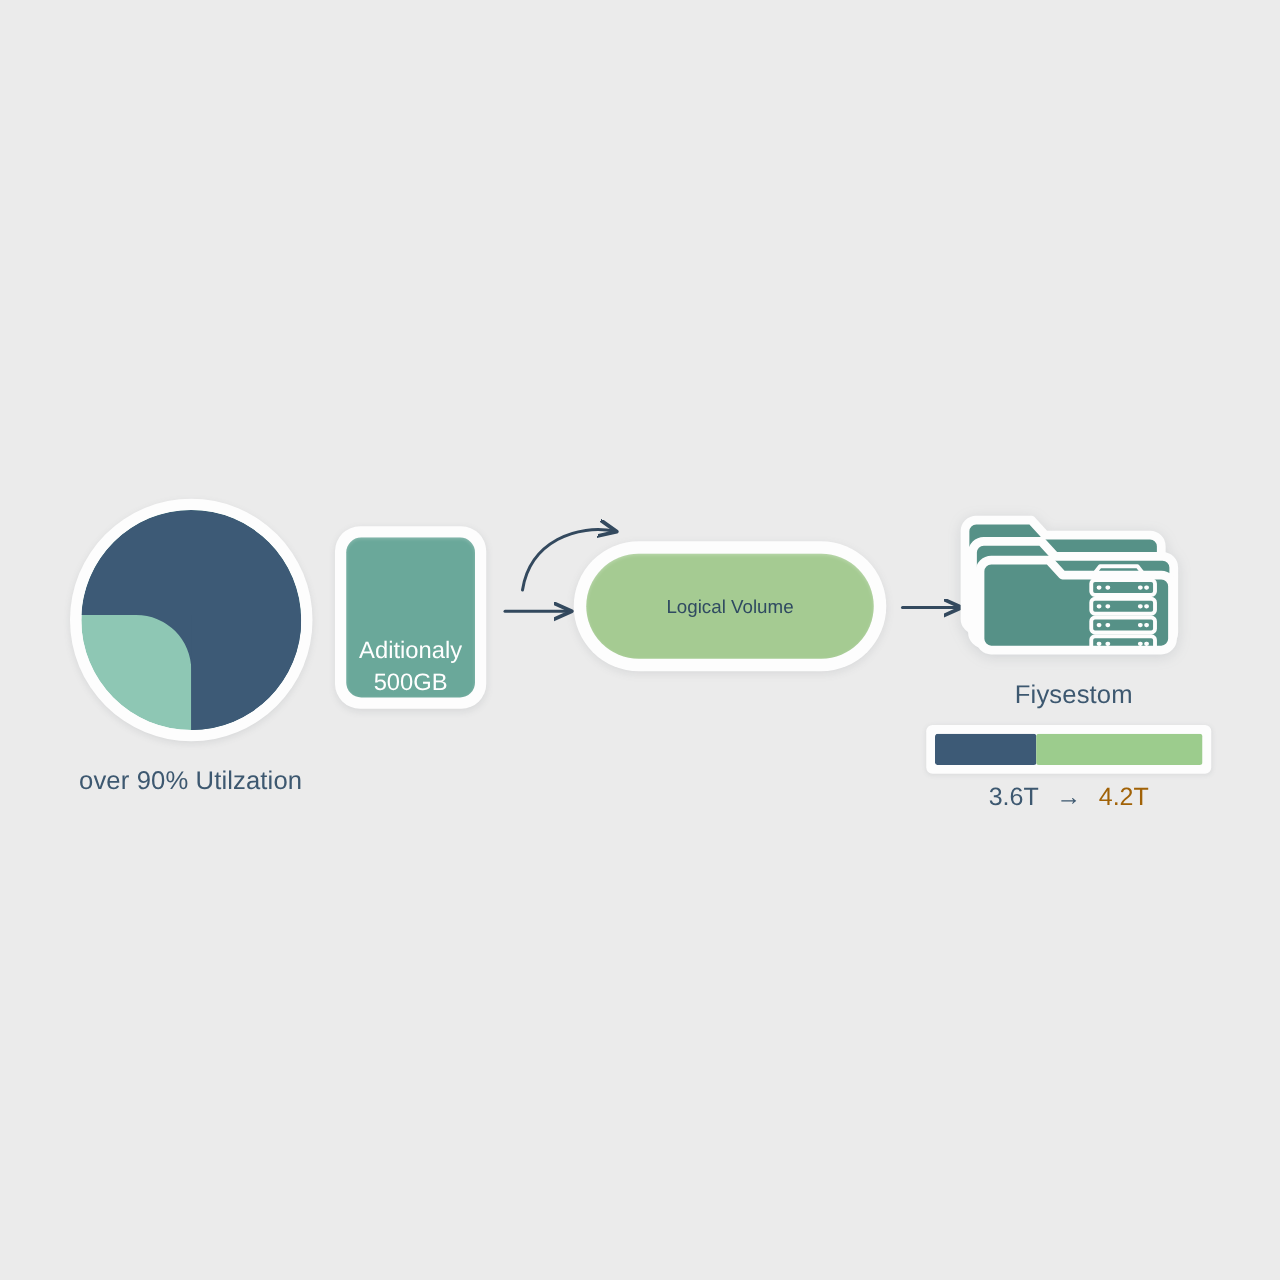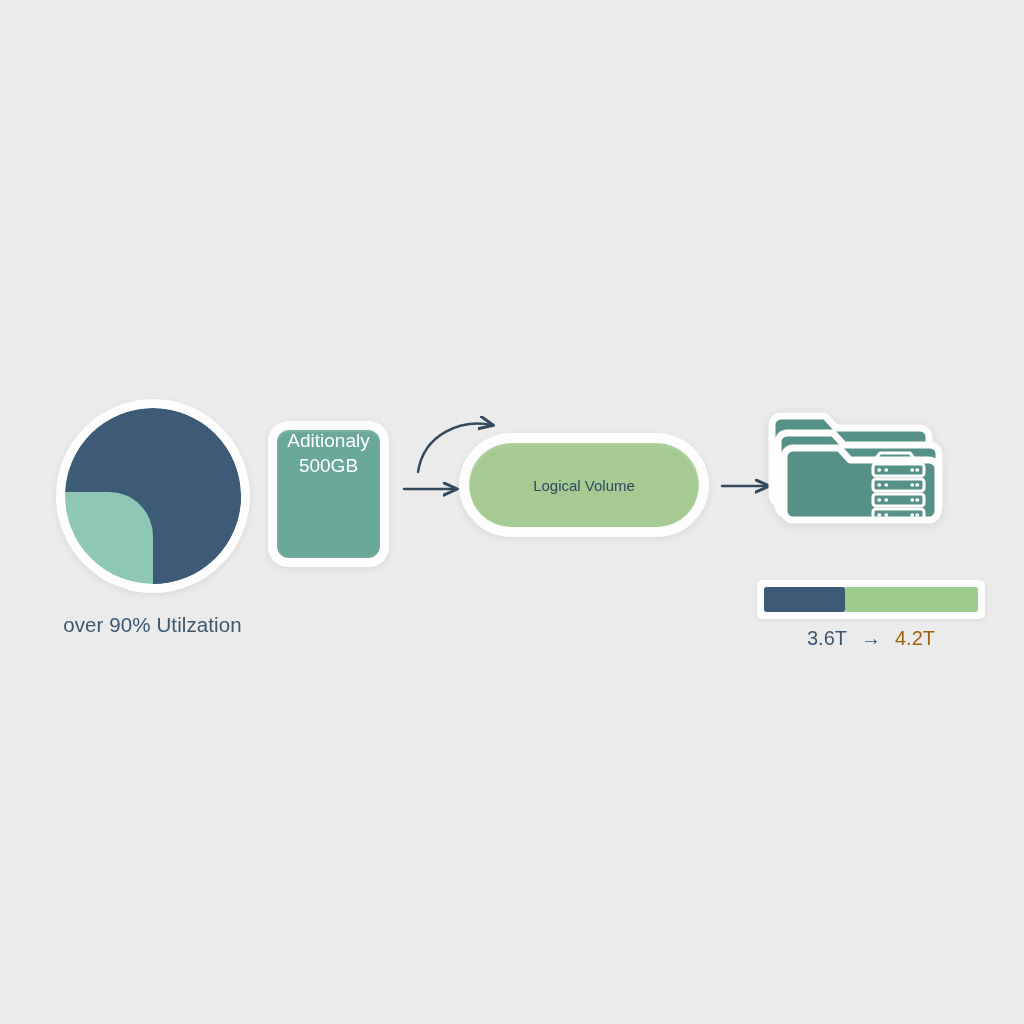--- a/index.html
+++ b/index.html
@@ -80,21 +80,21 @@
     box-shadow: 0 2px 6px rgba(90,100,110,0.12);
   }
   .capacity-card {
     width: 103px;
     height: 128px;
     border-radius: 12px;
     background: #6aa89a;
     display: flex;
     flex-direction: column;
     align-items: center;
-    justify-content: flex-start;
+    justify-content: flex-end;
     gap: 3px;
     box-shadow: inset 0 1px 3px rgba(255,255,255,0.22);
   }
   .capacity-card span {
     color: #ffffff;
     font-size: 19px;
     line-height: 1.18;
     text-align: center;
     white-space: nowrap;
   }
@@ -142,21 +142,21 @@
   .folder-stack svg {
     display: block;
   }
   #filesystem-node .node-caption {
     margin-top: 8px;
     font-size: 20.5px;
   }
 
   
   #capacity-bar-node {
-    left: 757px;
+    left: 741px;
     top: 580px;
     width: 228px;
   }
   .bar-halo {
     padding: 7px;
     background: #fdfdfd;
     border-radius: 5px;
     box-shadow: 0 1px 4px rgba(90,100,110,0.12);
   }
   .bar-track {
@@ -277,20 +277,21 @@
           <rect x="106" y="113" width="51" height="12" rx="3"></rect>
           <g stroke-width="3.4" stroke-linecap="round">
             <path d="M112,74 h0.5 M119,74 h0.5 M145,74 h0.5 M150,74 h0.5"></path>
             <path d="M112,89 h0.5 M119,89 h0.5 M145,89 h0.5 M150,89 h0.5"></path>
             <path d="M112,104 h0.5 M119,104 h0.5 M145,104 h0.5 M150,104 h0.5"></path>
             <path d="M112,119 h0.5 M119,119 h0.5 M145,119 h0.5 M150,119 h0.5"></path>
           </g>
         </g>
       </svg>
     </div>
+    <div class="node-caption">Fiysestom</div>
   </div>
 
   <div class="node" id="capacity-bar-node">
     <div class="bar-halo">
       <div class="bar-track">
         <div class="bar-before" id="bar-before" style="flex: 38 1 0%; background: rgb(61, 90, 118);"></div>
         <div class="bar-after" id="bar-after" style="flex: 62 1 0%; background: rgb(156, 204, 141);"></div>
       </div>
     </div>
     <div class="bar-values">

